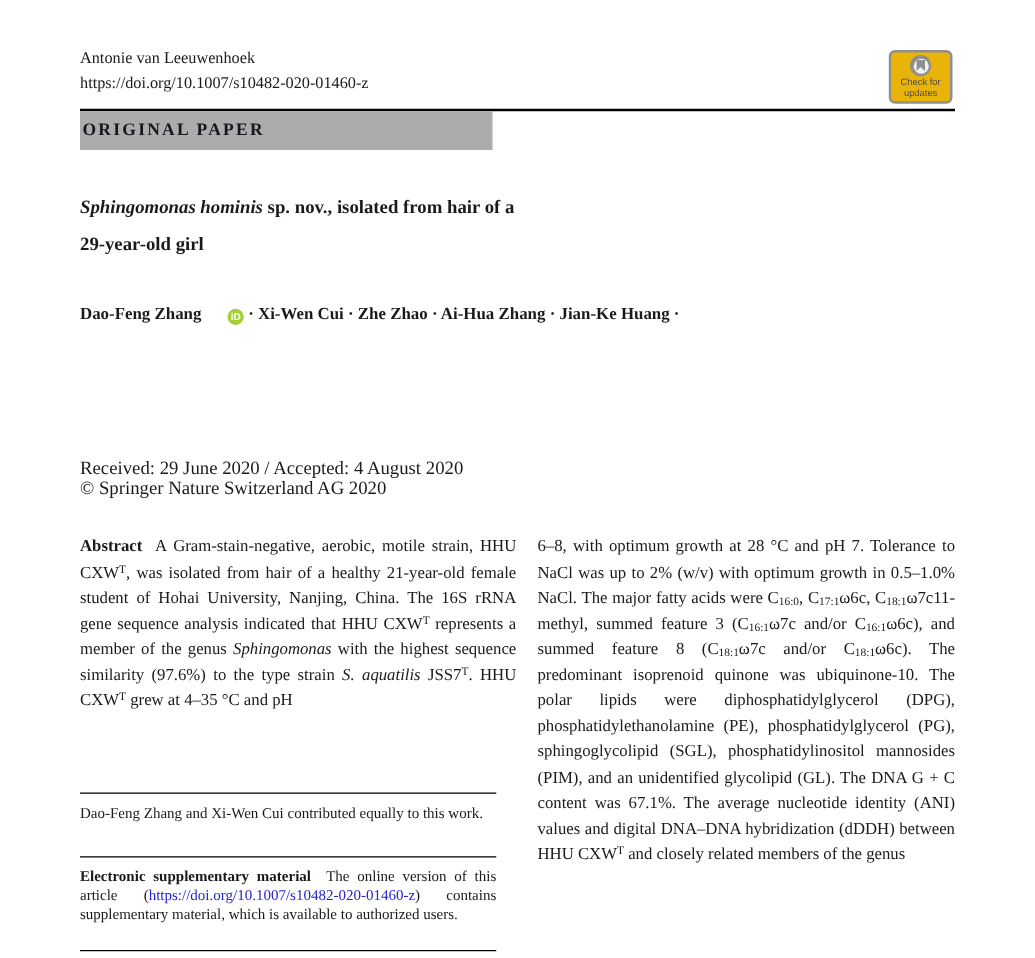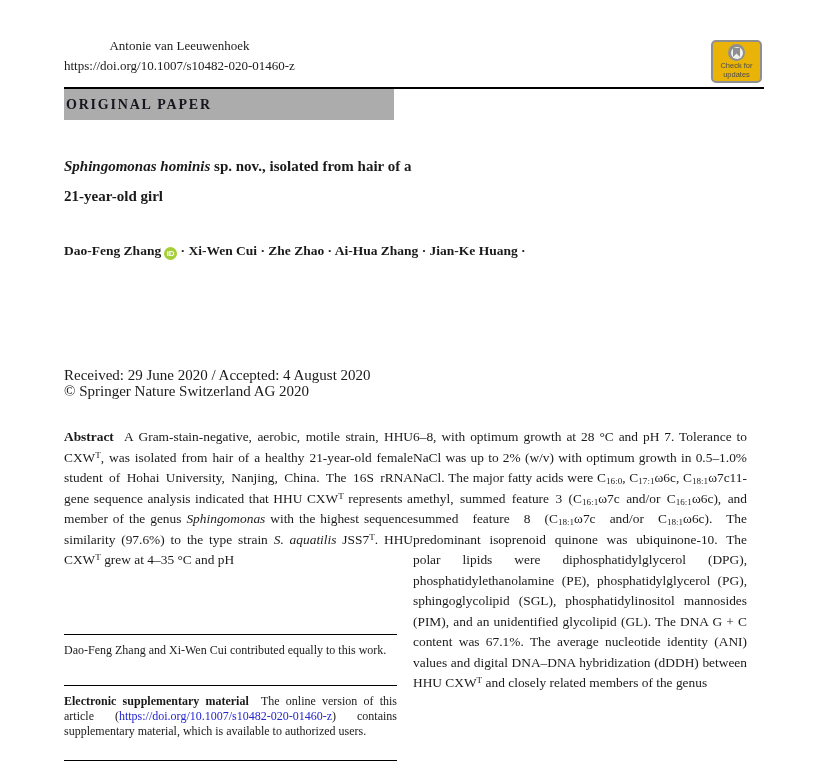--- a/index.html
+++ b/index.html
@@ -2,41 +2,41 @@
 <html style="--orcid-green: #A6CE39; --link-blue: #2424CF; --banner-gray: #ACACAC; --badge-gray: #8F8F8F;"><head>
 <meta charset="utf-8">
 <style>
   html,body{margin:0;padding:0;background:#ffffff;}
   .page{
     position:relative;width:828px;height:766px;background:#fff;
     font-family:"Liberation Serif","DejaVu Serif",serif;color:#1a1a1a;overflow:hidden;
   }
   
   .journal-header{position:absolute;left:64px;top:36px;font-size:13px;line-height:20px;}
-  .journal-header div{white-space:nowrap;text-align:center;}
+  .journal-header div{white-space:nowrap;}
   .update-badge{
     position:absolute;left:711px;top:40px;width:51px;height:43px;box-sizing:border-box;
     background:#eab308;border:2px solid var(--badge-gray,#8f8f8f);border-radius:5px;
     display:flex;flex-direction:column;align-items:center;justify-content:center;cursor:pointer;
   }
   .cm-icon{width:17px;height:17px;border-radius:50%;background:var(--badge-gray,#8d8d8d);position:relative;margin-bottom:1px;}
   .cm-icon::before{content:"";position:absolute;inset:2.5px;border-radius:50%;background:#f1f1f1;}
   .cm-icon::after{content:"";position:absolute;left:5px;top:4px;width:7px;height:9px;background:var(--badge-gray,#8d8d8d);
     clip-path:polygon(0 0,100% 0,100% 100%,50% 62%,0 100%);}
   .badge-text{font-family:"Liberation Sans","DejaVu Sans",sans-serif;font-size:7.5px;line-height:8.5px;color:#4d4d4d;text-align:center;}
   
   .banner-row{position:absolute;left:64px;top:87px;width:700px;border-top:2px solid #000;}
   .banner-box{width:330px;height:31px;background:var(--banner-gray,#acacac);}
   .banner-label{font-size:14px;font-weight:bold;letter-spacing:1.8px;line-height:31px;padding-left:2px;color:#16161e;}
   
   .article-title{position:absolute;left:64px;top:151px;width:700px;font-size:15px;font-weight:bold;line-height:30px;}
   .authors{position:absolute;left:64px;top:240px;width:700px;font-size:13.5px;font-weight:bold;line-height:21px;}
   .received-block{position:absolute;left:64px;top:367px;width:700px;font-size:15px;line-height:16px;}
   
-  .columns{position:absolute;left:64px;top:427px;width:700px;display:flex;
+  .columns{position:absolute;left:64px;top:427px;width:700px;display:flex;gap:17px;
     font-size:13.4px;line-height:20.5px;text-align:justify;}
   .col-left{width:349px;}
   .col-right{width:334px;}
   
   .rule{position:absolute;left:64px;width:333px;border-top:1.5px solid #000;height:0;}
   .rule-1{top:634px;}
   .rule-2{top:685px;}
   .rule-3{top:760px;}
   .footnote{position:absolute;left:64px;width:333px;font-size:12px;}
   .footnote-1{top:643px;line-height:15px;}
@@ -44,21 +44,21 @@
   
   .run-b{font-weight:bold;}
   .run-i{font-style:italic;}
   .run-sup{font-size:68%;position:relative;top:-0.42em;line-height:0;}
   .run-sub{font-size:68%;position:relative;top:0.22em;line-height:0;}
   .run-link{color:var(--link-blue,#2424cf);cursor:pointer;}
   .run-orcid{
     display:inline-block;width:13px;height:13px;border-radius:50%;
     background:var(--orcid-green,#a6ce39);color:#fff;
     font-family:"Liberation Sans","DejaVu Sans",sans-serif;font-size:8px;font-weight:bold;
-    text-align:center;line-height:13px;margin-left:3px;vertical-align:-1px;cursor:pointer;
+    text-align:center;line-height:13px;margin-left:21px;vertical-align:-1px;cursor:pointer;
   }
 </style>
 </head>
 <body>
 
 <div class="page">
 
   <div class="journal-header">
     <div>Antonie van Leeuwenhoek</div>
     <div>https://doi.org/10.1007/s10482-020-01460-z</div>
@@ -73,21 +73,21 @@
   </div>
 
   <div class="banner-row">
     <div class="banner-box">
       <div class="banner-label">ORIGINAL PAPER</div>
     </div>
   </div>
 
   <div class="article-title">
     <div><span class="run-i">Sphingomonas hominis</span><span> sp. nov., isolated from hair of a</span></div>
-    <div>21-year-old girl</div>
+    <div>29-year-old girl</div>
   </div>
 
   <div class="authors">
     <div><span>Dao-Feng Zhang</span><span class="run-orcid">iD</span><span> · Xi-Wen Cui · Zhe Zhao · Ai-Hua Zhang · Jian-Ke Huang ·</span></div>
   </div>
 
   <div class="received-block">
     <div>Received: 29 June 2020 / Accepted: 4 August 2020</div>
     <div>© Springer Nature Switzerland AG 2020</div>
   </div>

